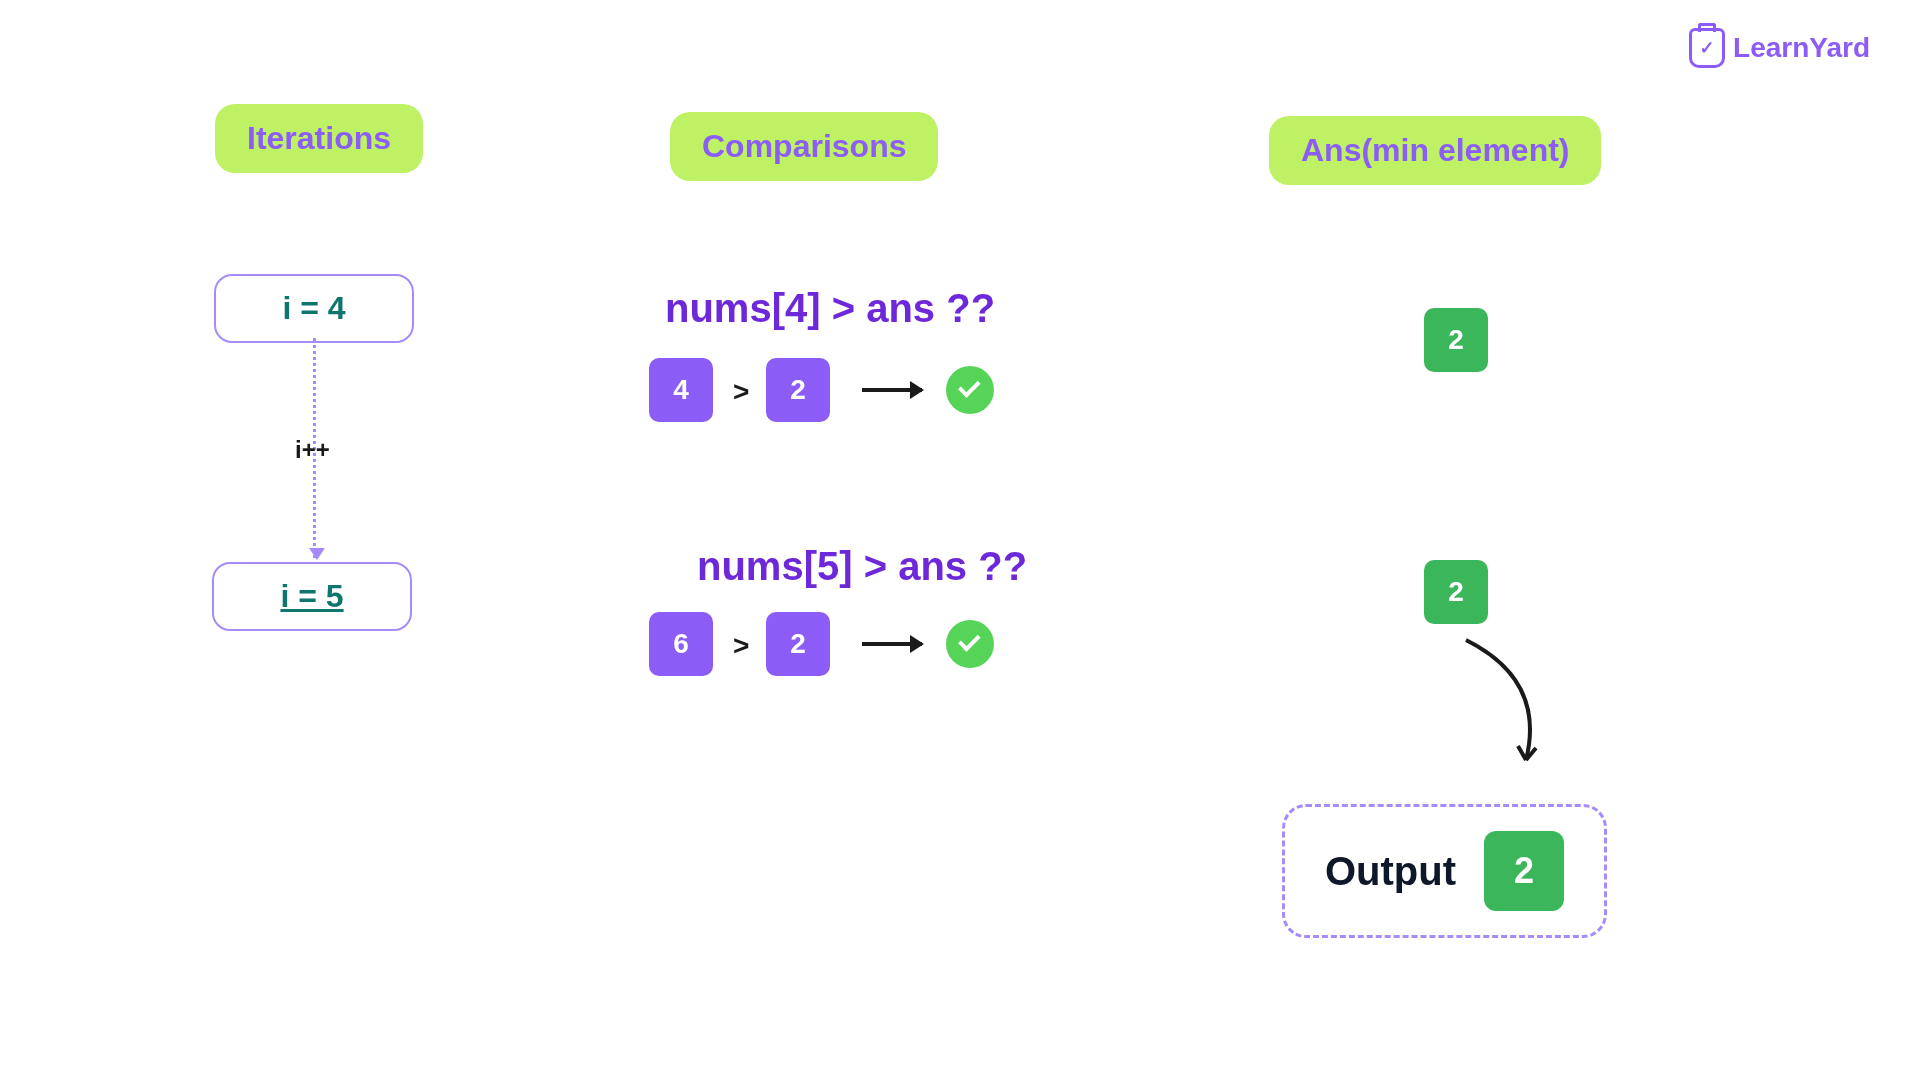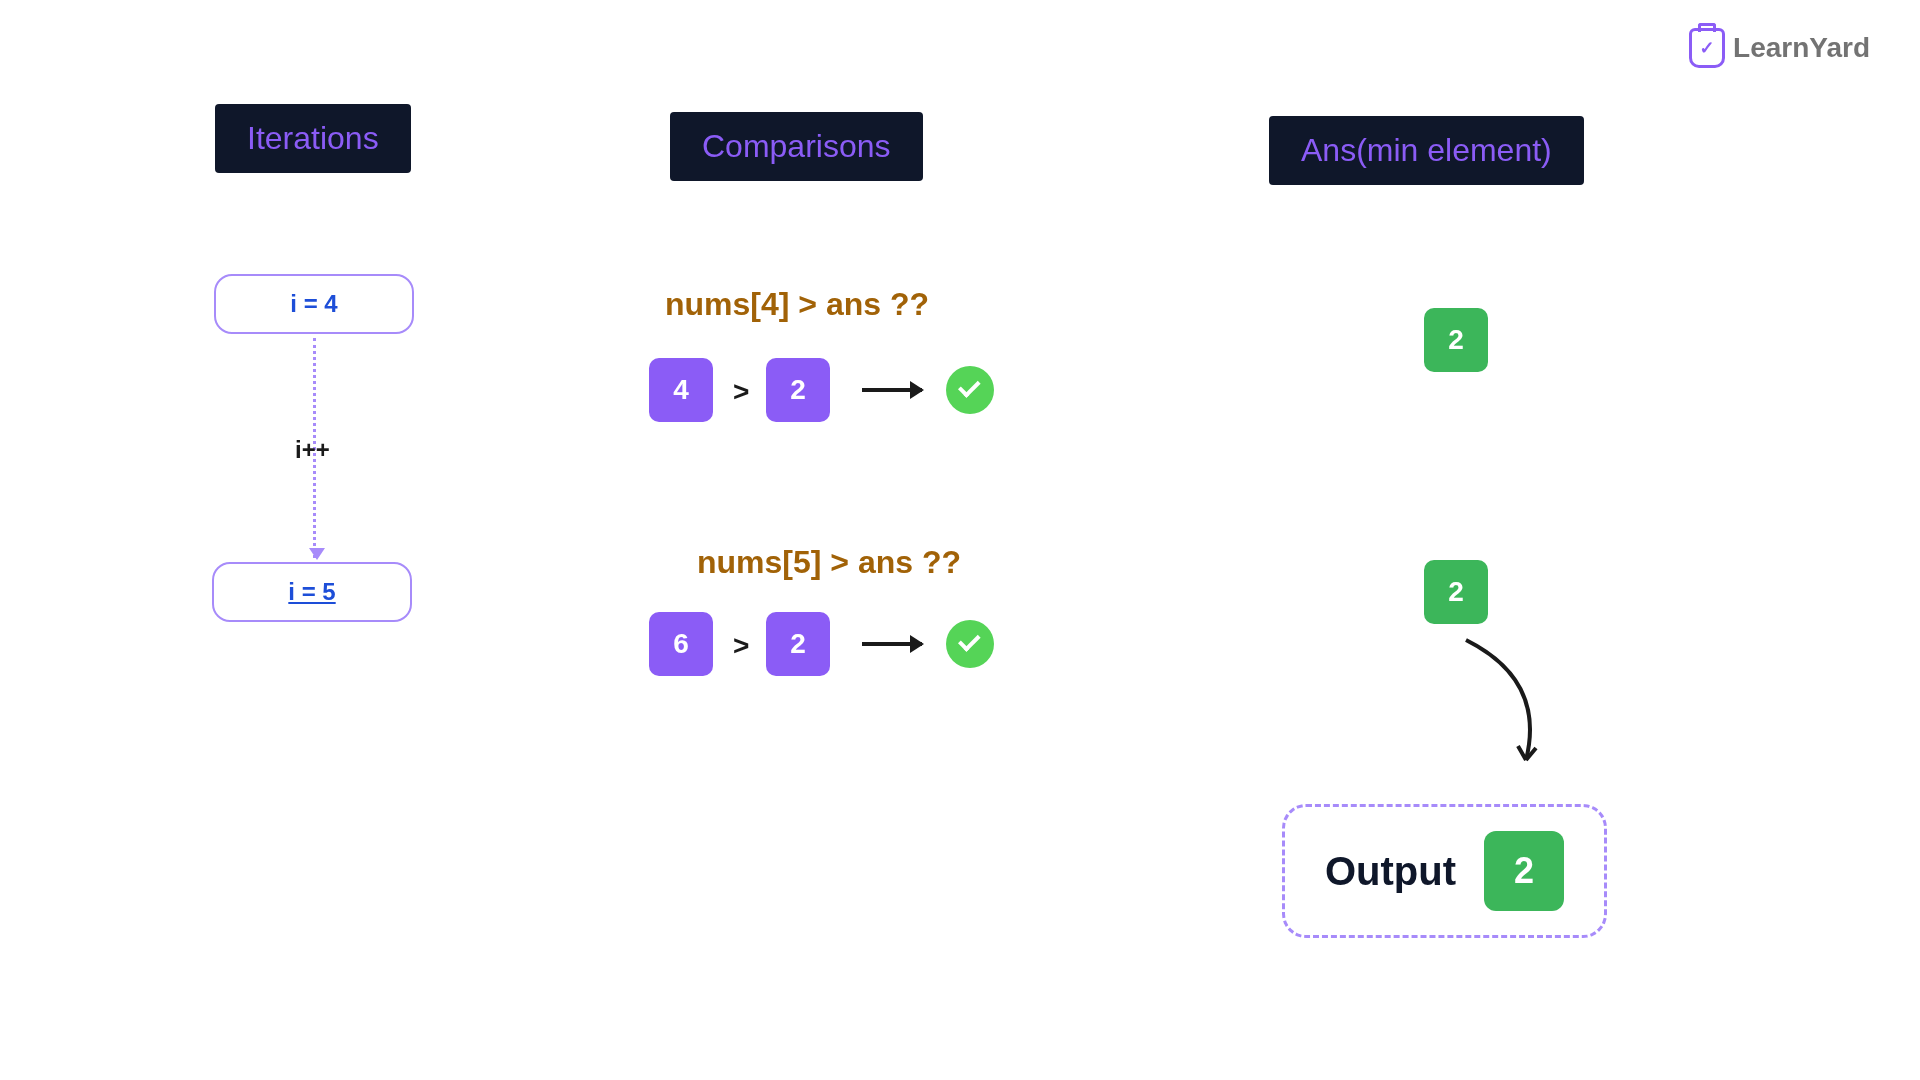--- a/index.html
+++ b/index.html
@@ -40,37 +40,37 @@
     border-radius: 3px 3px 0 0;
   }
   .logo-check {
     color: #8b5cf6;
     font-size: 18px;
     font-weight: bold;
   }
   .logo-text {
     font-size: 28px;
     font-weight: 700;
-    color: #737373;
+    color: #8b5cf6;
   }
   .header-pill {
     position: absolute;
-    background: #0f172a;
+    background: #bef264;
     color: #8b5cf6;
     font-size: 32px;
-    font-weight: 400;
+    font-weight: 700;
     padding: 16px 32px;
-    border-radius: 4px;
+    border-radius: 20px;
   }
   .iter-box {
     position: absolute;
     border: 2px solid #a78bfa;
     border-radius: 18px;
-    color: #1d4ed8;
-    font-size: 24px;
+    color: #0f766e;
+    font-size: 32px;
     font-weight: 700;
     padding: 14px 0;
     text-align: center;
     width: 200px;
   }
   .iter-label {
     position: absolute;
     color: #1a1a1a;
     font-size: 24px;
     font-weight: 700;
@@ -86,22 +86,22 @@
     bottom: -2px;
     left: -7px;
     width: 0;
     height: 0;
     border-left: 8px solid transparent;
     border-right: 8px solid transparent;
     border-top: 12px solid #a78bfa;
   }
   .comp-text {
     position: absolute;
-    color: #a16207;
-    font-size: 32px;
+    color: #6d28d9;
+    font-size: 40px;
     font-weight: 700;
   }
   .num-box {
     position: absolute;
     width: 64px;
     height: 64px;
     border-radius: 10px;
     display: flex;
     align-items: center;
     justify-content: center;

